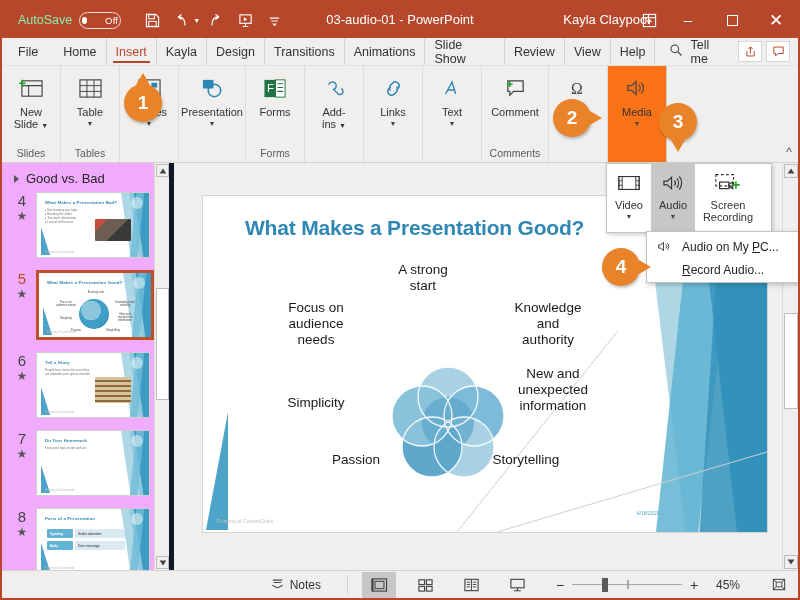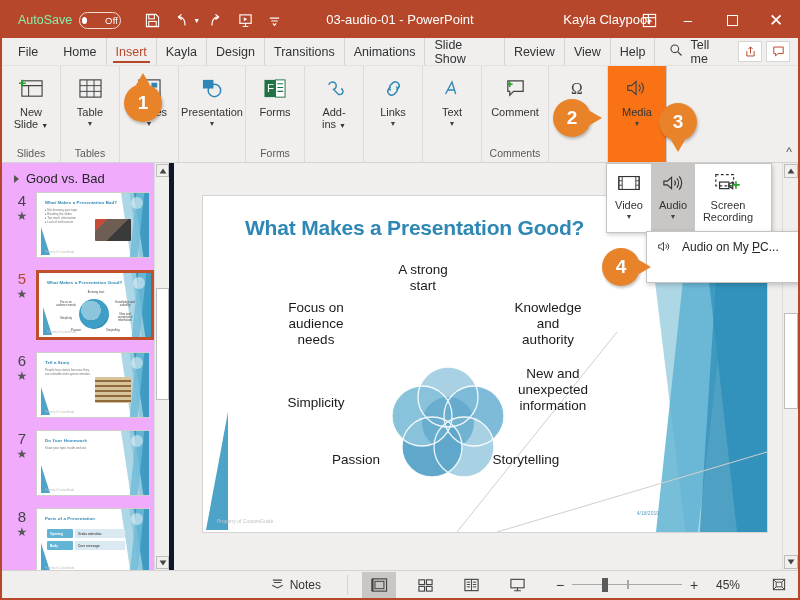--- a/index.html
+++ b/index.html
@@ -600,20 +600,24 @@
 
   <div class="audio-submenu">
     <div class="sub-item">
       <span class="sub-ico">
         <svg width="15" height="13" viewBox="0 0 18 14">
             <path d="M2 5h2.6l3.2-3v10l-3.2-3H2z" fill="none" stroke="#333" stroke-width="1.1"></path>
             <path d="M10.4 4.6 a3.2 3.2 0 0 1 0 4.8 M12.4 3 a5.6 5.6 0 0 1 0 8" fill="none" stroke="#333" stroke-width="1.1"></path>
           </svg>
       </span>
       <span>Audio on My <u>P</u>C...</span>
+    </div>
+    <div class="sub-item">
+      <span class="sub-ico"></span>
+      <span><u>R</u>ecord Audio...</span>
     </div>
   </div>
 
   <div class="slidepanel">
     <div class="section-head">
       <span class="sec-tri"></span>
       <span>Good vs. Bad</span>
     </div>
 
     <div class="thumb-row">

